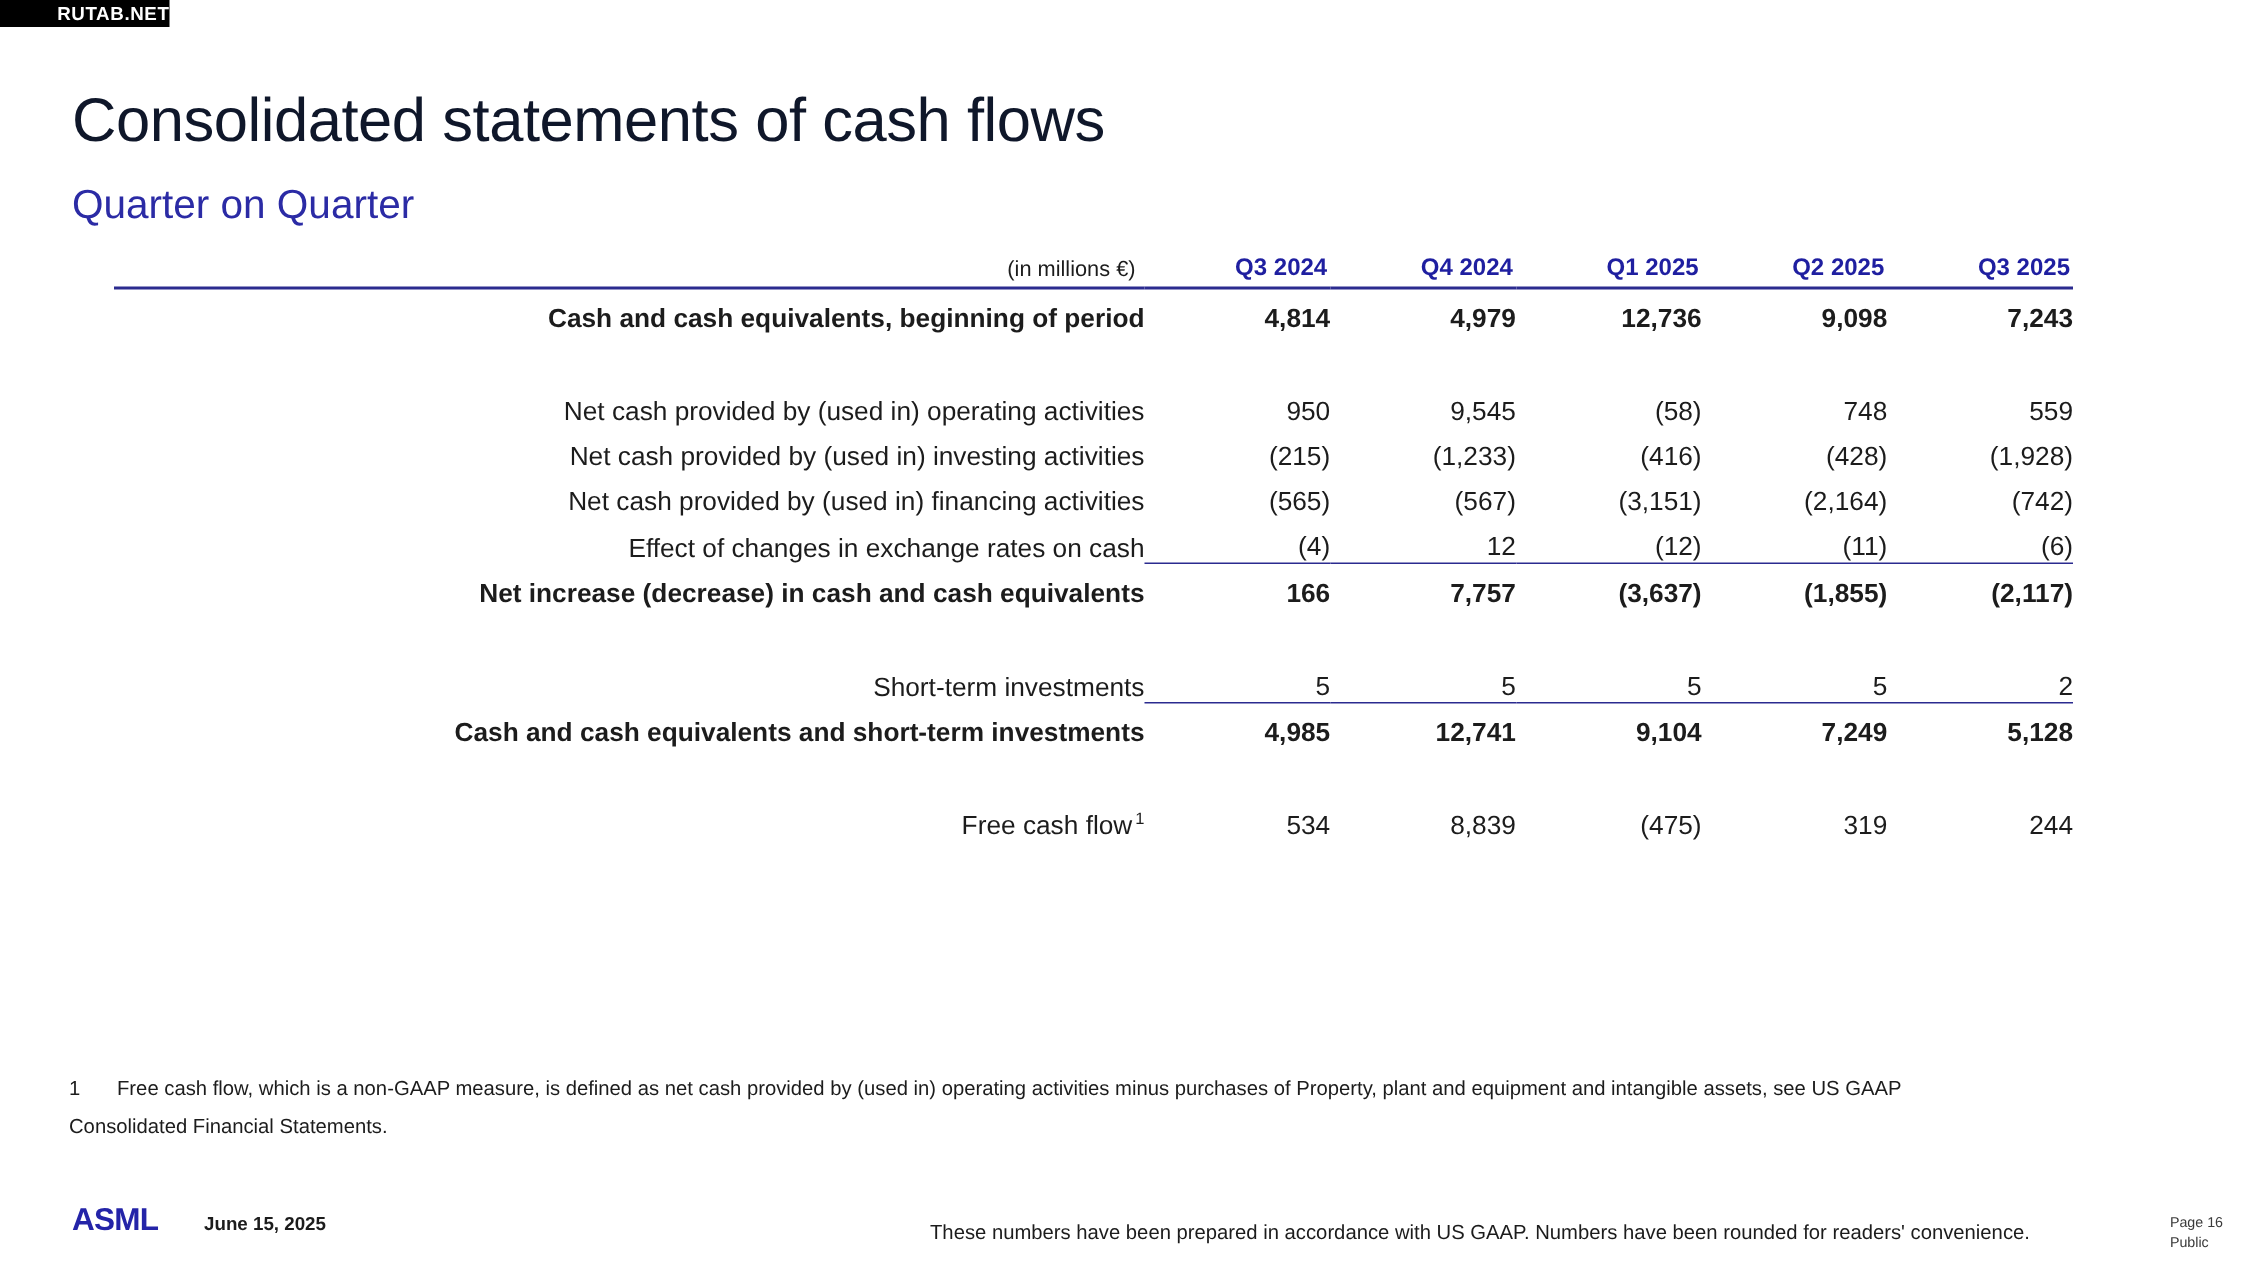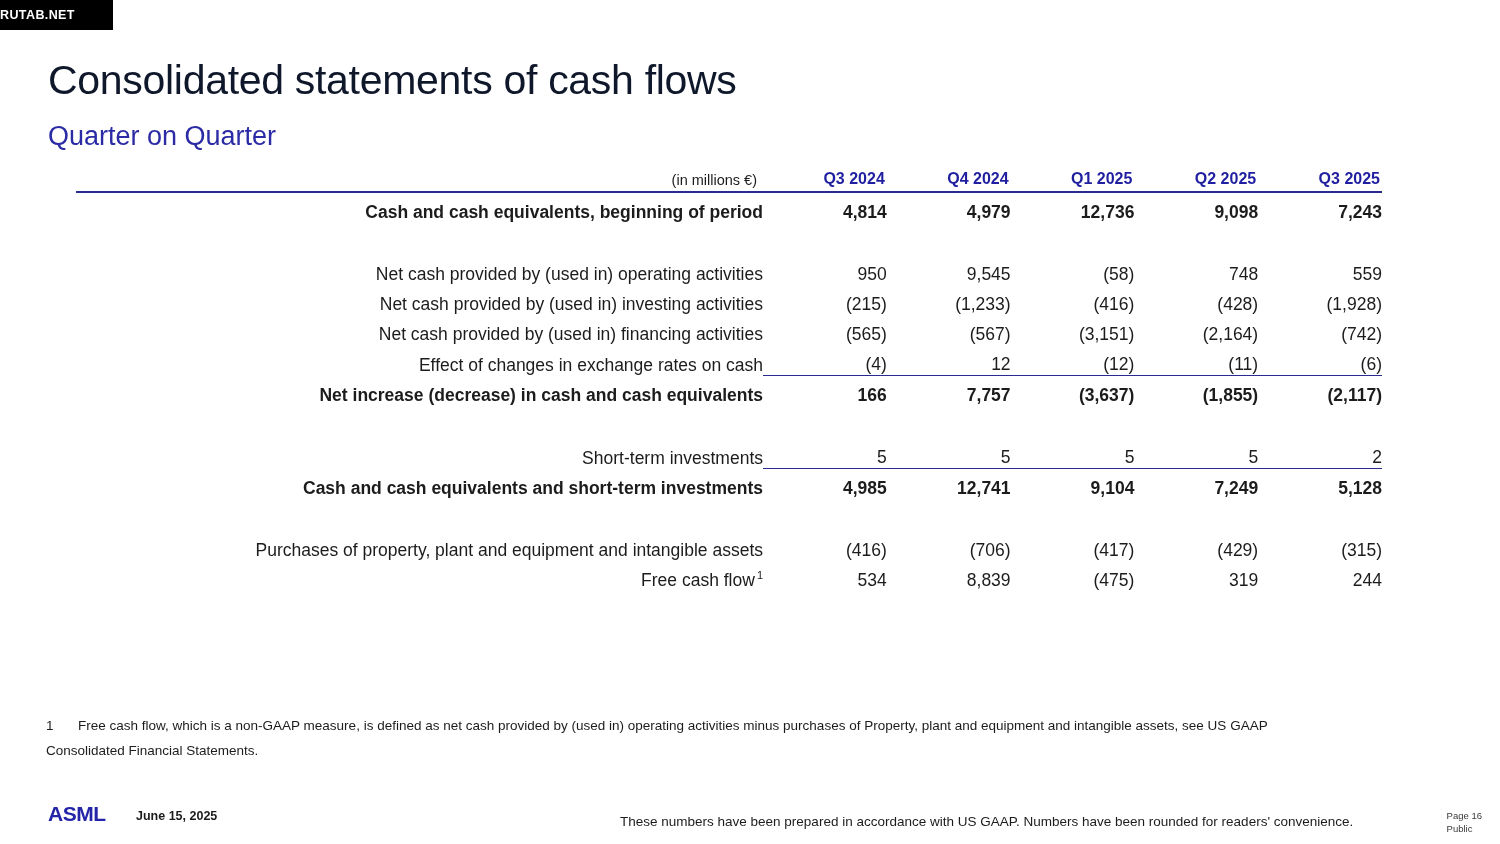--- a/index.html
+++ b/index.html
@@ -15,29 +15,29 @@
     overflow: hidden;
     color: #1a1a1a;
   }
 
   
   .watermark {
     position: absolute;
     left: 0;
     top: 0;
     width: 113px;
-    height: 30px;
+    height: 18px;
     background: #000000;
     color: #ffffff;
     font-size: 12.5px;
     font-weight: bold;
     letter-spacing: 0.4px;
     display: flex;
     align-items: center;
-    justify-content: flex-start;
+    justify-content: flex-end;
     z-index: 50;
   }
 
   
   .title {
     position: absolute;
     left: 48px;
     top: 57px;
     font-size: 41px;
     font-weight: normal;
@@ -306,28 +306,20 @@
 
       <tr class="spacer">
         <td>&nbsp;</td>
           <td></td>
           <td></td>
           <td></td>
           <td></td>
           <td></td>
       </tr>
 
-      <tr class="data">
-        <td class="r-label">Purchases of property, plant and equipment and intangible assets</td>
-        <td class="r-num">(416)</td>
-        <td class="r-num">(706)</td>
-        <td class="r-num">(417)</td>
-        <td class="r-num">(429)</td>
-        <td class="r-num">(315)</td>
-      </tr>
 
       <tr class="data">
         <td class="r-label"><span>Free cash flow</span><sup class="fn">1</sup></td>
         <td class="r-num">534</td>
         <td class="r-num">8,839</td>
         <td class="r-num">(475)</td>
         <td class="r-num">319</td>
         <td class="r-num">244</td>
       </tr>
     </tbody>

